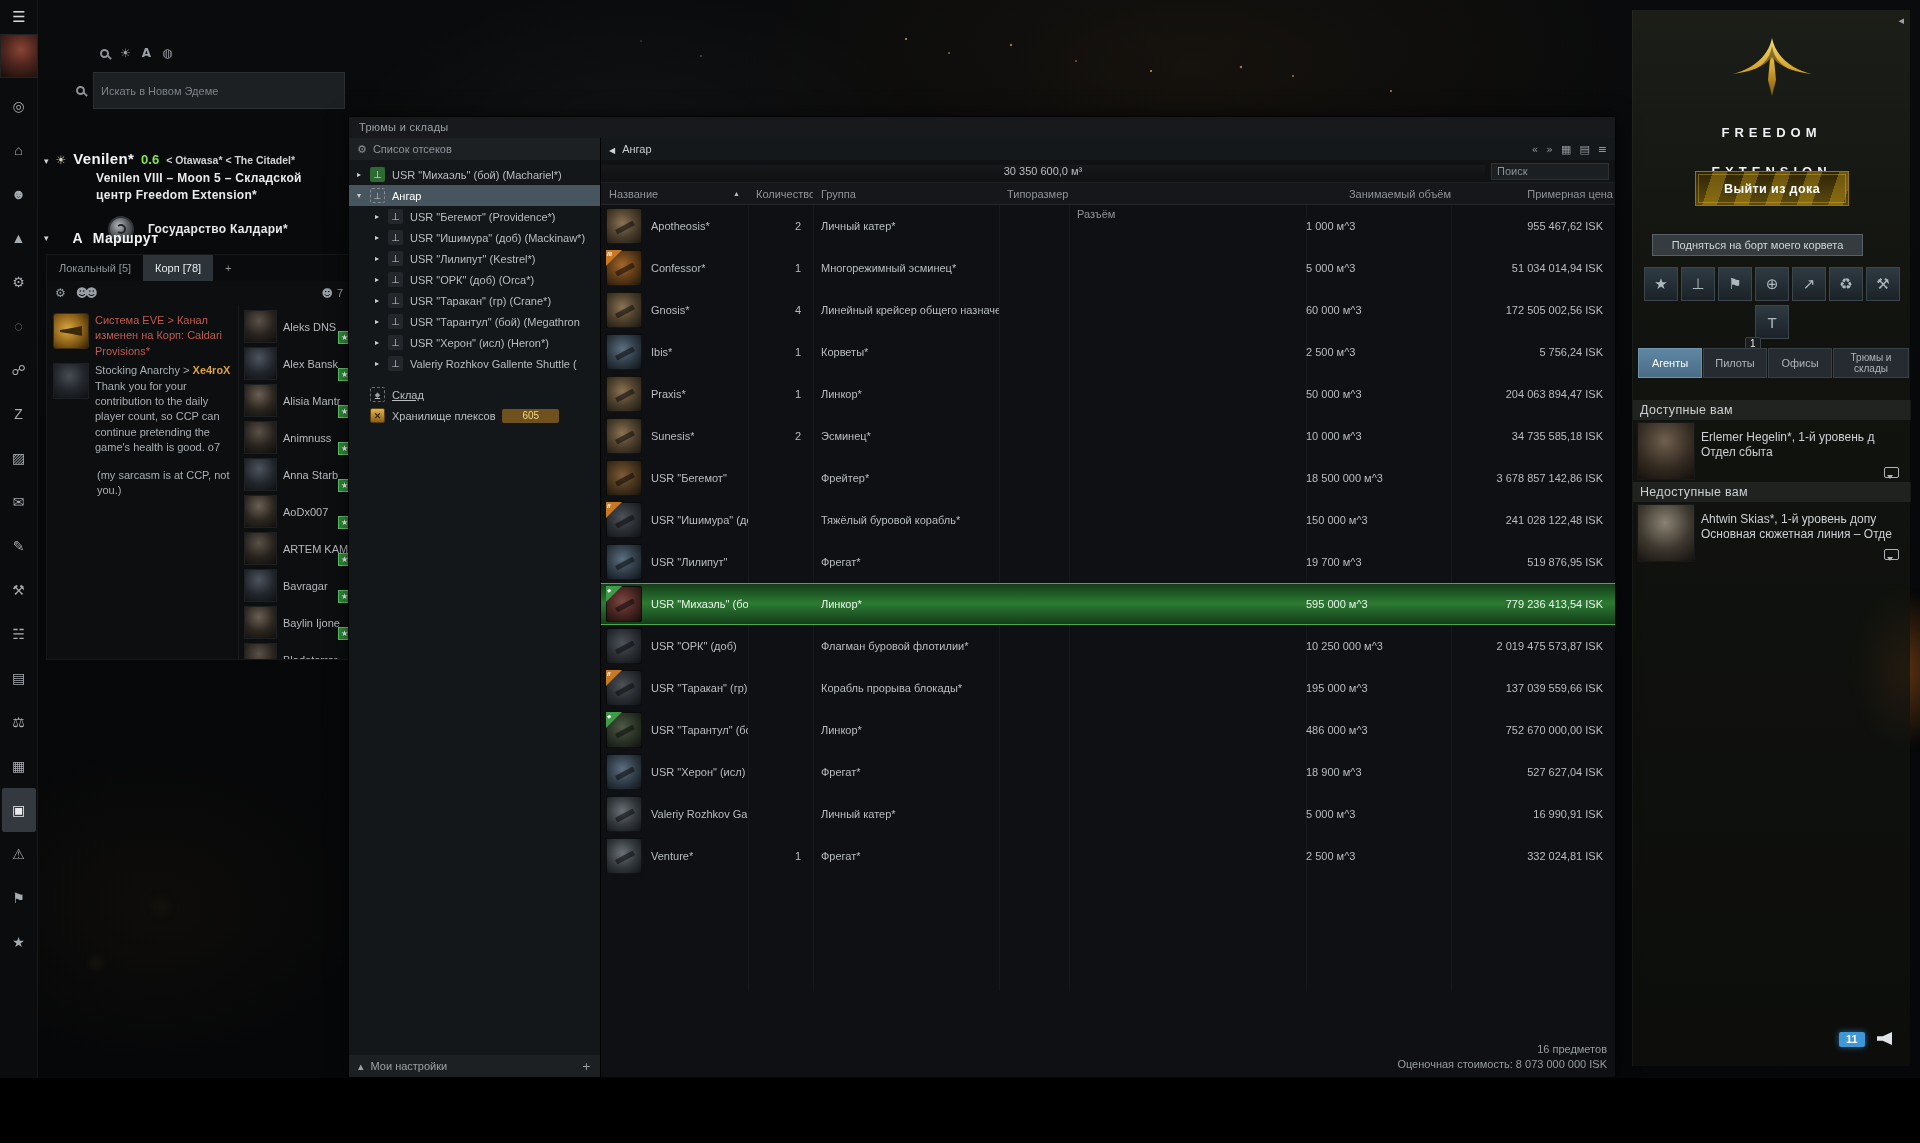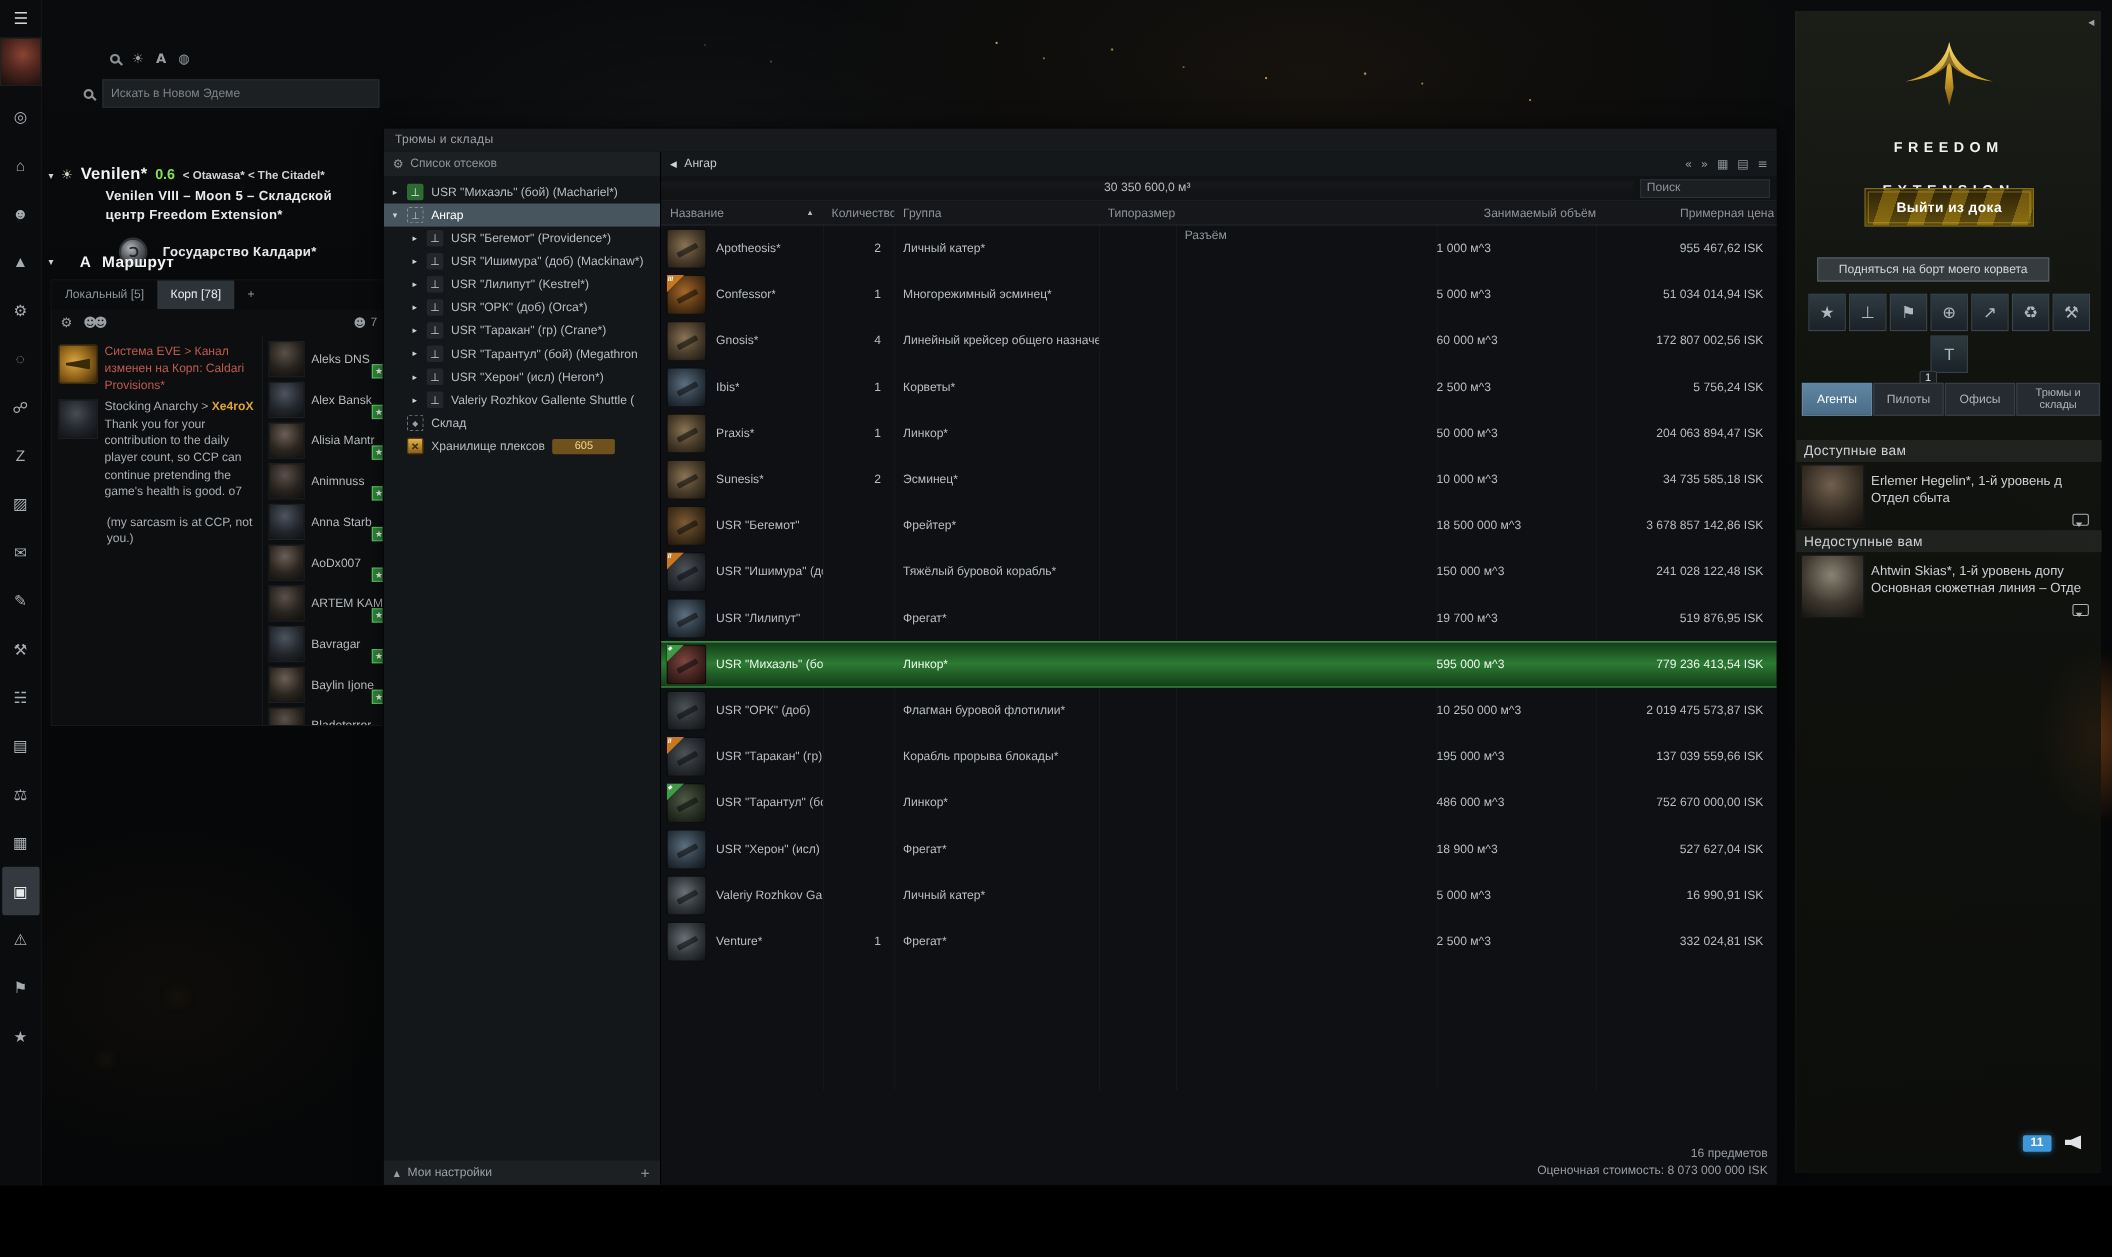--- a/index.html
+++ b/index.html
@@ -38,21 +38,21 @@
   .nmenu{width:38px;height:34px;display:flex;align-items:center;justify-content:center;color:#d6d9db;font-size:15px;}
   .nportrait{width:38px;height:44px;background:radial-gradient(circle at 55% 35%, #8a4434 0%, #512а22 40%, #1a100d 100%);
     background:radial-gradient(circle at 55% 35%, #8a4434 0%, #50261f 45%, #170e0b 100%);border:1px solid #202224;}
   .nicons{display:flex;flex-direction:column;align-items:center;margin-top:6px;}
   .nicon{width:34px;height:44px;display:flex;align-items:center;justify-content:center;color:#a7acb1;font-size:14px;}
   .nicon.active{background:#33393e;border-radius:2px;color:#e8eaec;}
   #clock{position:absolute;left:7px;bottom:22px;color:#8a8f93;font-size:11px;}
   
   #topicons{position:absolute;left:100px;top:46px;display:flex;gap:11px;align-items:center;color:#9aa0a5;font-size:12px;}
   #searchwrap{position:absolute;left:76px;top:72px;display:flex;align-items:center;gap:8px;}
-  #searchinput{width:252px;height:26px;background:rgba(32,36,39,.85);border:1px solid rgba(255,255,255,.07);
+  #searchinput{width:252px;height:37px;background:rgba(32,36,39,.85);border:1px solid rgba(255,255,255,.07);
     color:#7d8389;font-size:11px;padding:0 7px;outline:none;}
   #searchinput::placeholder{color:#7d8389;}
   
   #loc{position:absolute;left:44px;top:106px;width:310px;}
   .locrow1{display:flex;align-items:baseline;gap:7px;}
   .locexp{color:#cfd3d6;font-size:9px;} .locsun{color:#d8d2c0;font-size:12px;}
   .sysname{color:#f2f3f4;font-weight:bold;font-size:15px;letter-spacing:.3px;}
   .syssec{color:#86e053;font-weight:bold;font-size:13px;}
   .syspath{color:#cfd2d5;font-weight:bold;font-size:10.5px;margin-top:48px;}
   .stationline{margin:3px 0 0 52px;color:#e8eaeb;font-weight:bold;font-size:12px;letter-spacing:.3px;line-height:17px;}
@@ -98,21 +98,21 @@
   #inv{position:absolute;left:348px;top:116px;width:1268px;height:962px;background:#121518;
     border:1px solid rgba(0,0,0,.8);box-shadow:0 0 18px rgba(0,0,0,.6);display:flex;flex-direction:column;}
   .invtitle{height:21px;line-height:21px;background:#17191c;color:#9ba0a5;font-size:11px;padding-left:10px;letter-spacing:.3px;}
   .invbody{flex:1;display:flex;min-height:0;}
   .treecol{width:252px;border-right:1px solid #000;background:#14171a;display:flex;flex-direction:column;}
   .treehead{height:22px;display:flex;align-items:center;gap:6px;background:#1c2023;color:#8f959a;font-size:11px;padding-left:8px;}
   .treelist{flex:1;padding-top:4px;overflow:hidden;}
   .titem{height:21px;display:flex;align-items:center;font-size:11px;color:#b9bdc1;padding-left:8px;white-space:nowrap;overflow:hidden;}
   .titem.lv1{padding-left:26px;}
   .titem.sel{background:#47555f;color:#fff;}
-  .titem.gap{}
+  .titem.gap{margin-top:10px;text-decoration:underline;}
   .tarrow{width:12px;flex:none;color:#cfd3d6;font-size:8px;}
   .ticon{width:15px;height:15px;flex:none;margin:0 7px 0 1px;display:flex;align-items:center;justify-content:center;
     font-size:10px;color:#9aa0a5;background:#23272b;border-radius:2px;}
   .ticon.t-ship::before{content:"⊥";color:#c6cacd;}
   .ticon.g{background:#2e6b33;} .ticon.g::before{color:#d8eed8;}
   .ticon.t-hangar{background:transparent;border:1px dashed #868c92;} .ticon.t-hangar::before{content:"⊥";color:#c6cacd;font-size:9px;}
   .ticon.t-box{background:transparent;border:1px dashed #6a7076;} .ticon.t-box::before{content:"◆";font-size:7px;color:#9aa0a5;}
   .ticon.t-plex{background:linear-gradient(#e2b44e,#8a5f17);border:1px solid #5c3f0e;} .ticon.t-plex::before{content:"✕";color:#3a2a08;font-weight:bold;font-size:9px;}
   .tbadge{margin-left:7px;background:#6e511c;color:#f0d48a;font-size:10px;padding:0 20px;border-radius:2px;line-height:14px;}
   .tbadge:empty{display:none;}
@@ -544,21 +544,21 @@
             <div class="trow">
               <div class="c-name">
                 <span class="shipicon s-tan"></span>
                 <span class="nm">Gnosis*</span>
               </div>
               <div class="c-qty">4</div>
               <div class="c-group">Линейный крейсер общего назначения*</div>
               <div class="c-size"></div>
               <div class="c-slot"></div>
               <div class="c-vol">60 000 м^3</div>
-              <div class="c-price">172 807 002,56 ISK</div>
+              <div class="c-price">172 505 002,56 ISK</div>
             </div>
             <div class="trow">
               <div class="c-name">
                 <span class="shipicon s-blue"></span>
                 <span class="nm">Ibis*</span>
               </div>
               <div class="c-qty">1</div>
               <div class="c-group">Корветы*</div>
               <div class="c-size"></div>
               <div class="c-slot"></div>

